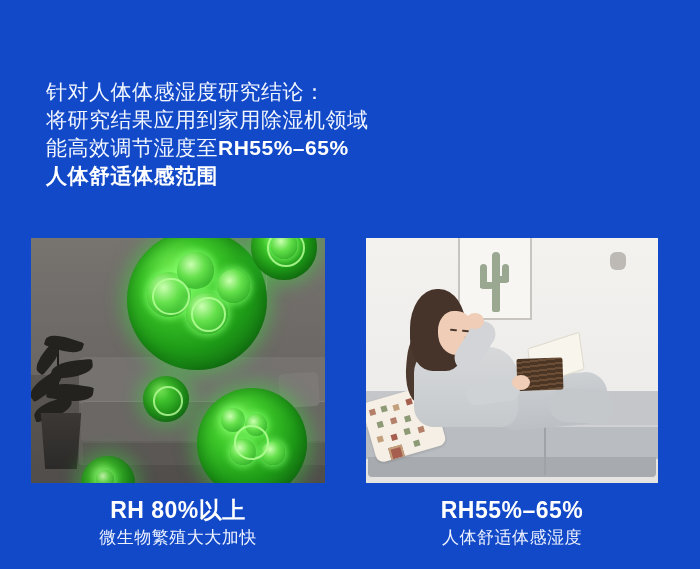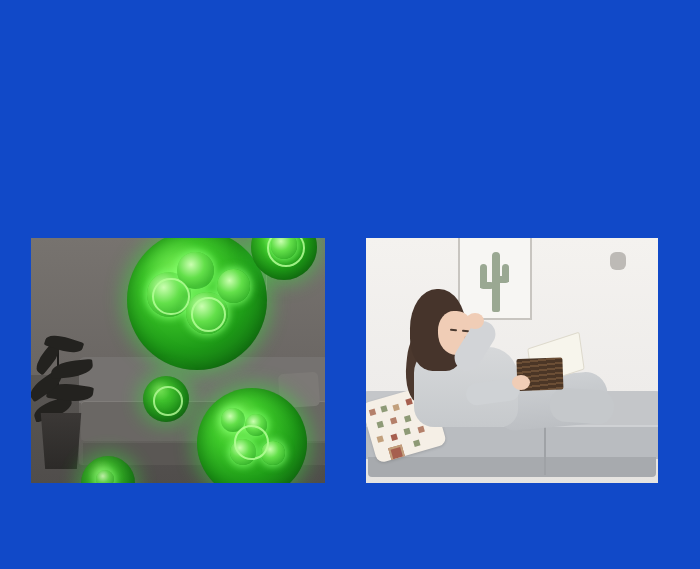--- a/index.html
+++ b/index.html
@@ -299,20 +299,26 @@
     font-size:17px;font-weight:400;line-height:26px;color:#eef2ff;
     letter-spacing:0.5px;white-space:nowrap;
   }
 </style>
 </head>
 <body>
 
 <div id="poster">
 
 
+  <div class="bodycopy">
+    <div class="line light">针对人体体感湿度研究结论：</div>
+    <div class="line light">将研究结果应用到家用除湿机领域</div>
+    <div class="line light"><span>能高效调节湿度至</span><span class="em">RH55%–65%</span></div>
+    <div class="line bold">人体舒适体感范围</div>
+  </div>
 
   <div class="photos">
 
     <div class="photo left">
       <div class="scene-dark">
         <div class="dark-wall"></div>
         <div class="frame-dark">
           <div class="scribble"></div>
         </div>
         <div class="wall-dot-dark"></div>
@@ -419,14 +425,24 @@
             <div class="pg"></div>
             <div class="cover"></div>
           </div>
           <div class="arm-low"></div>
           <div class="hand-book"></div>
         </div>
       </div>
     </div>
   </div>
 
+  <div class="captions">
+    <div class="cap left">
+      <div class="big">RH 80%以上</div>
+      <div class="sub">微生物繁殖大大加快</div>
+    </div>
+    <div class="cap right">
+      <div class="big">RH55%–65%</div>
+      <div class="sub">人体舒适体感湿度</div>
+    </div>
+  </div>
 
 </div>
 
 </body></html>

